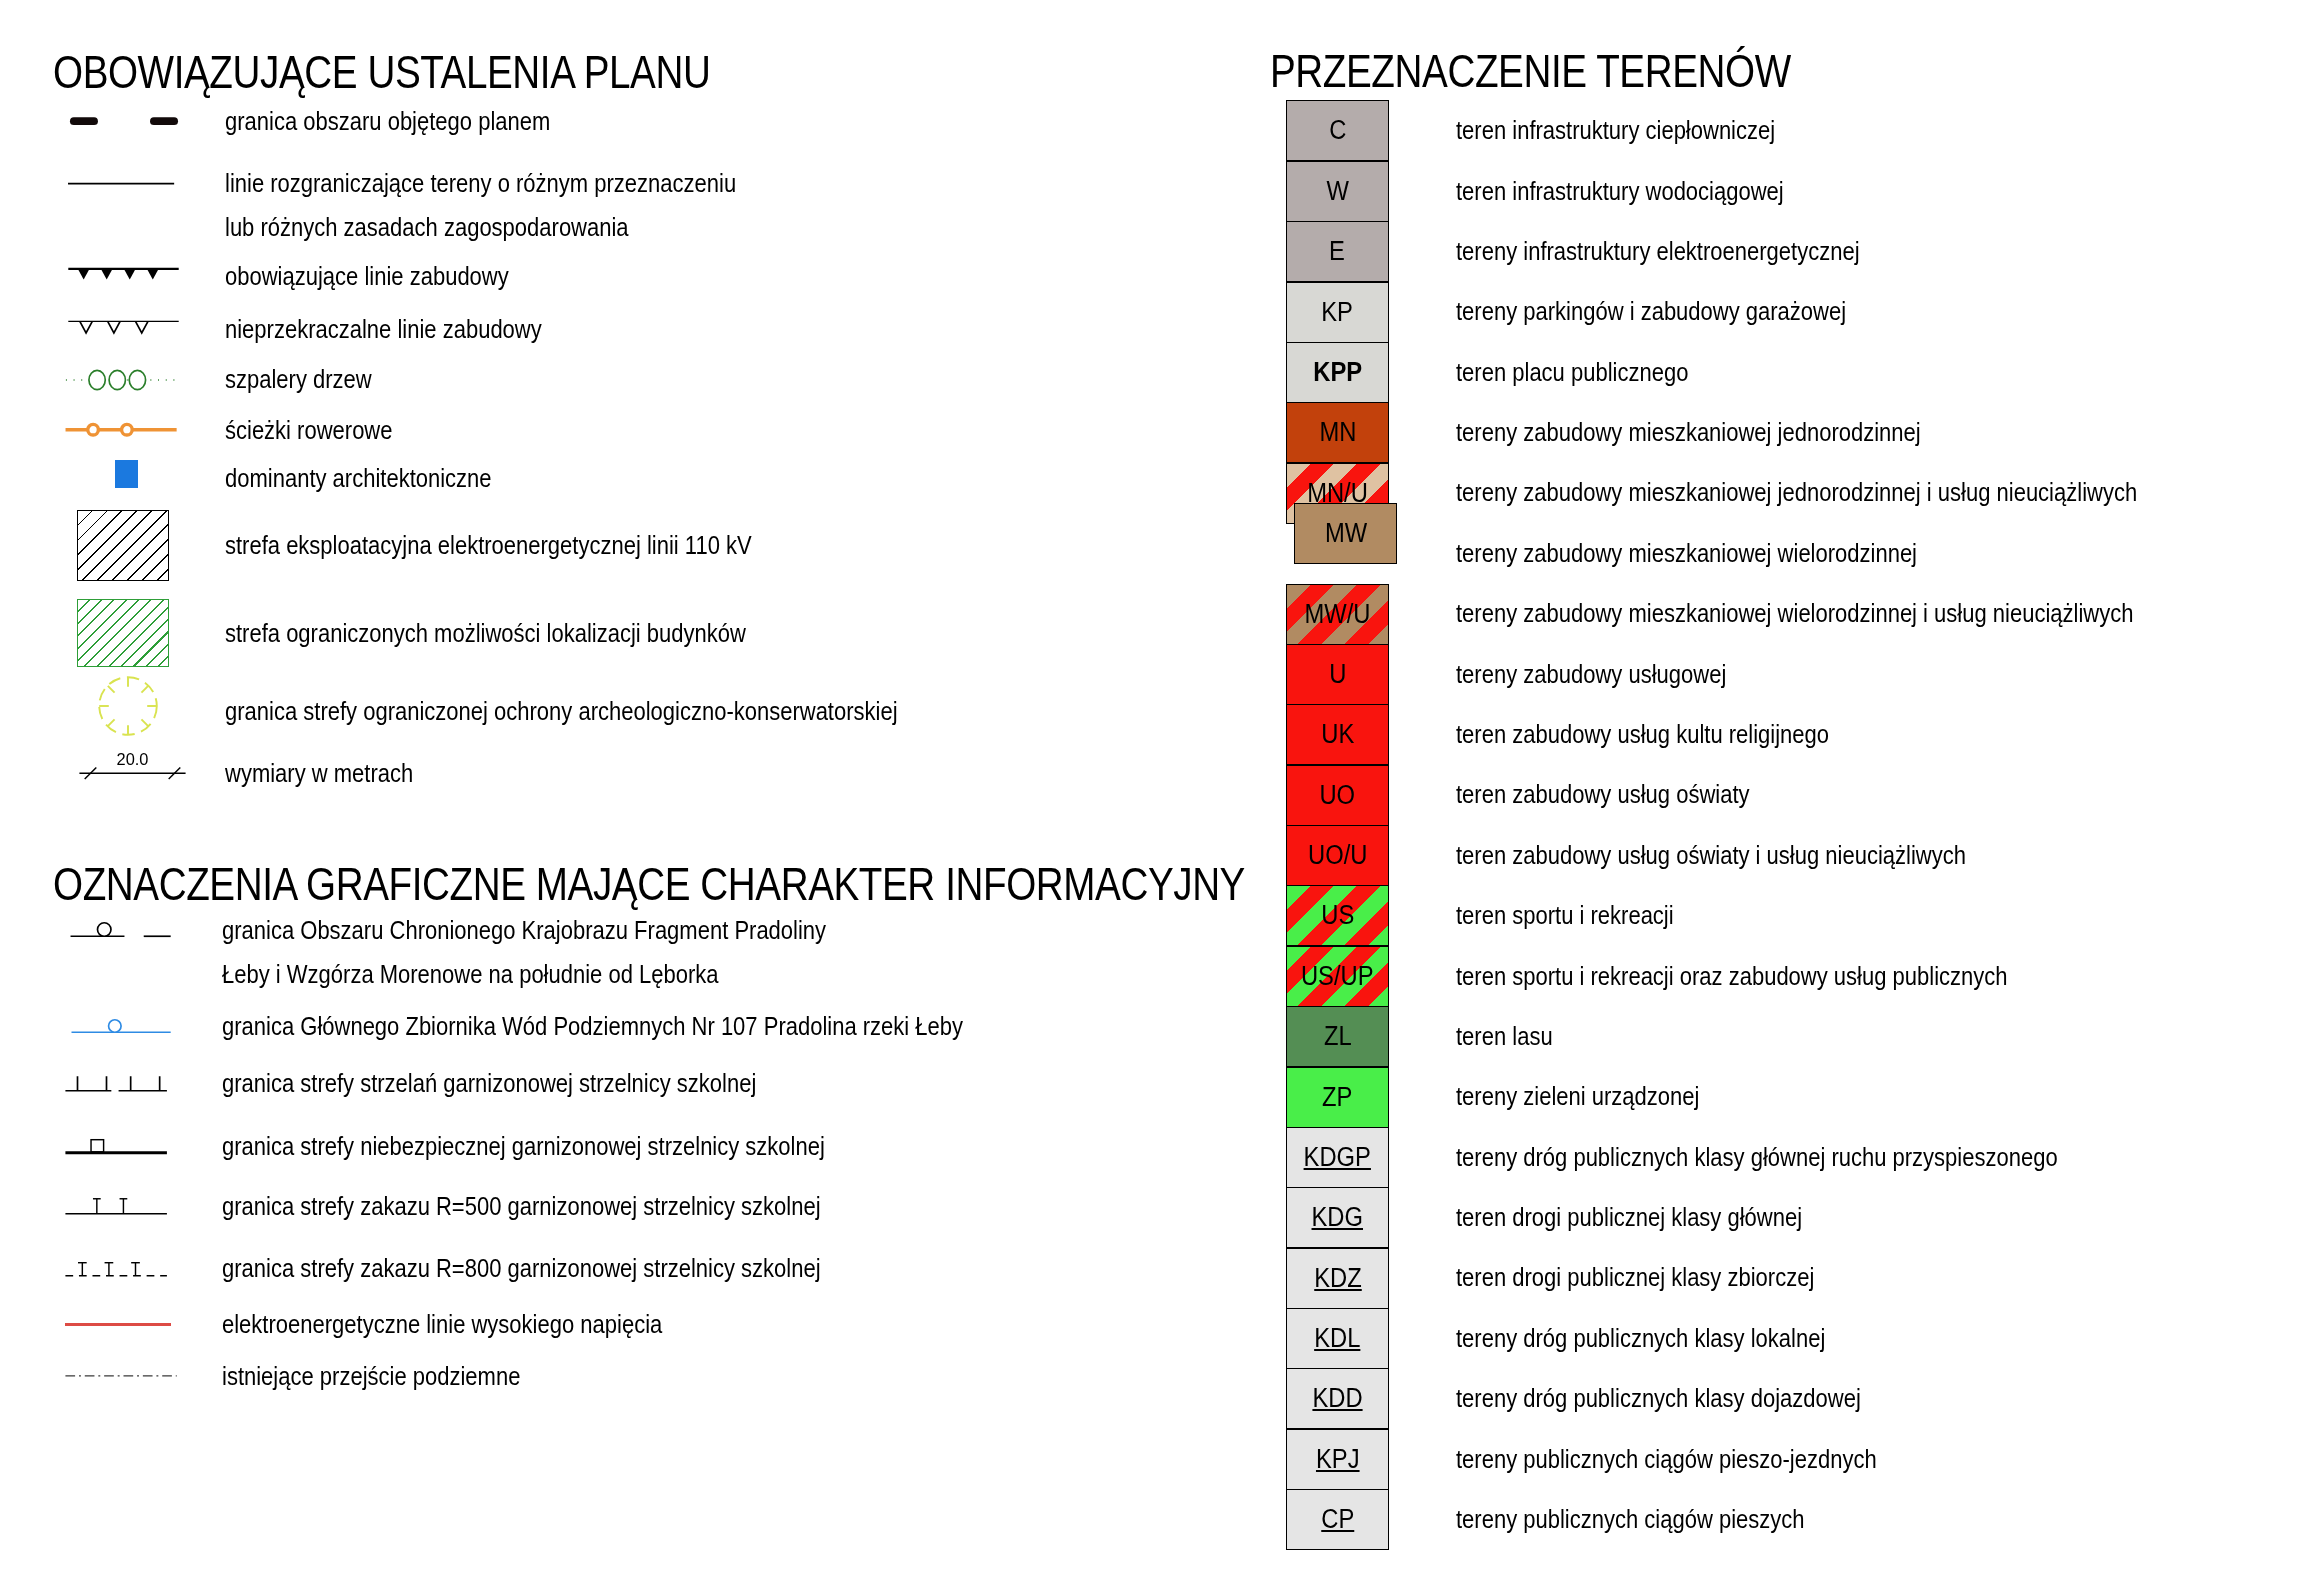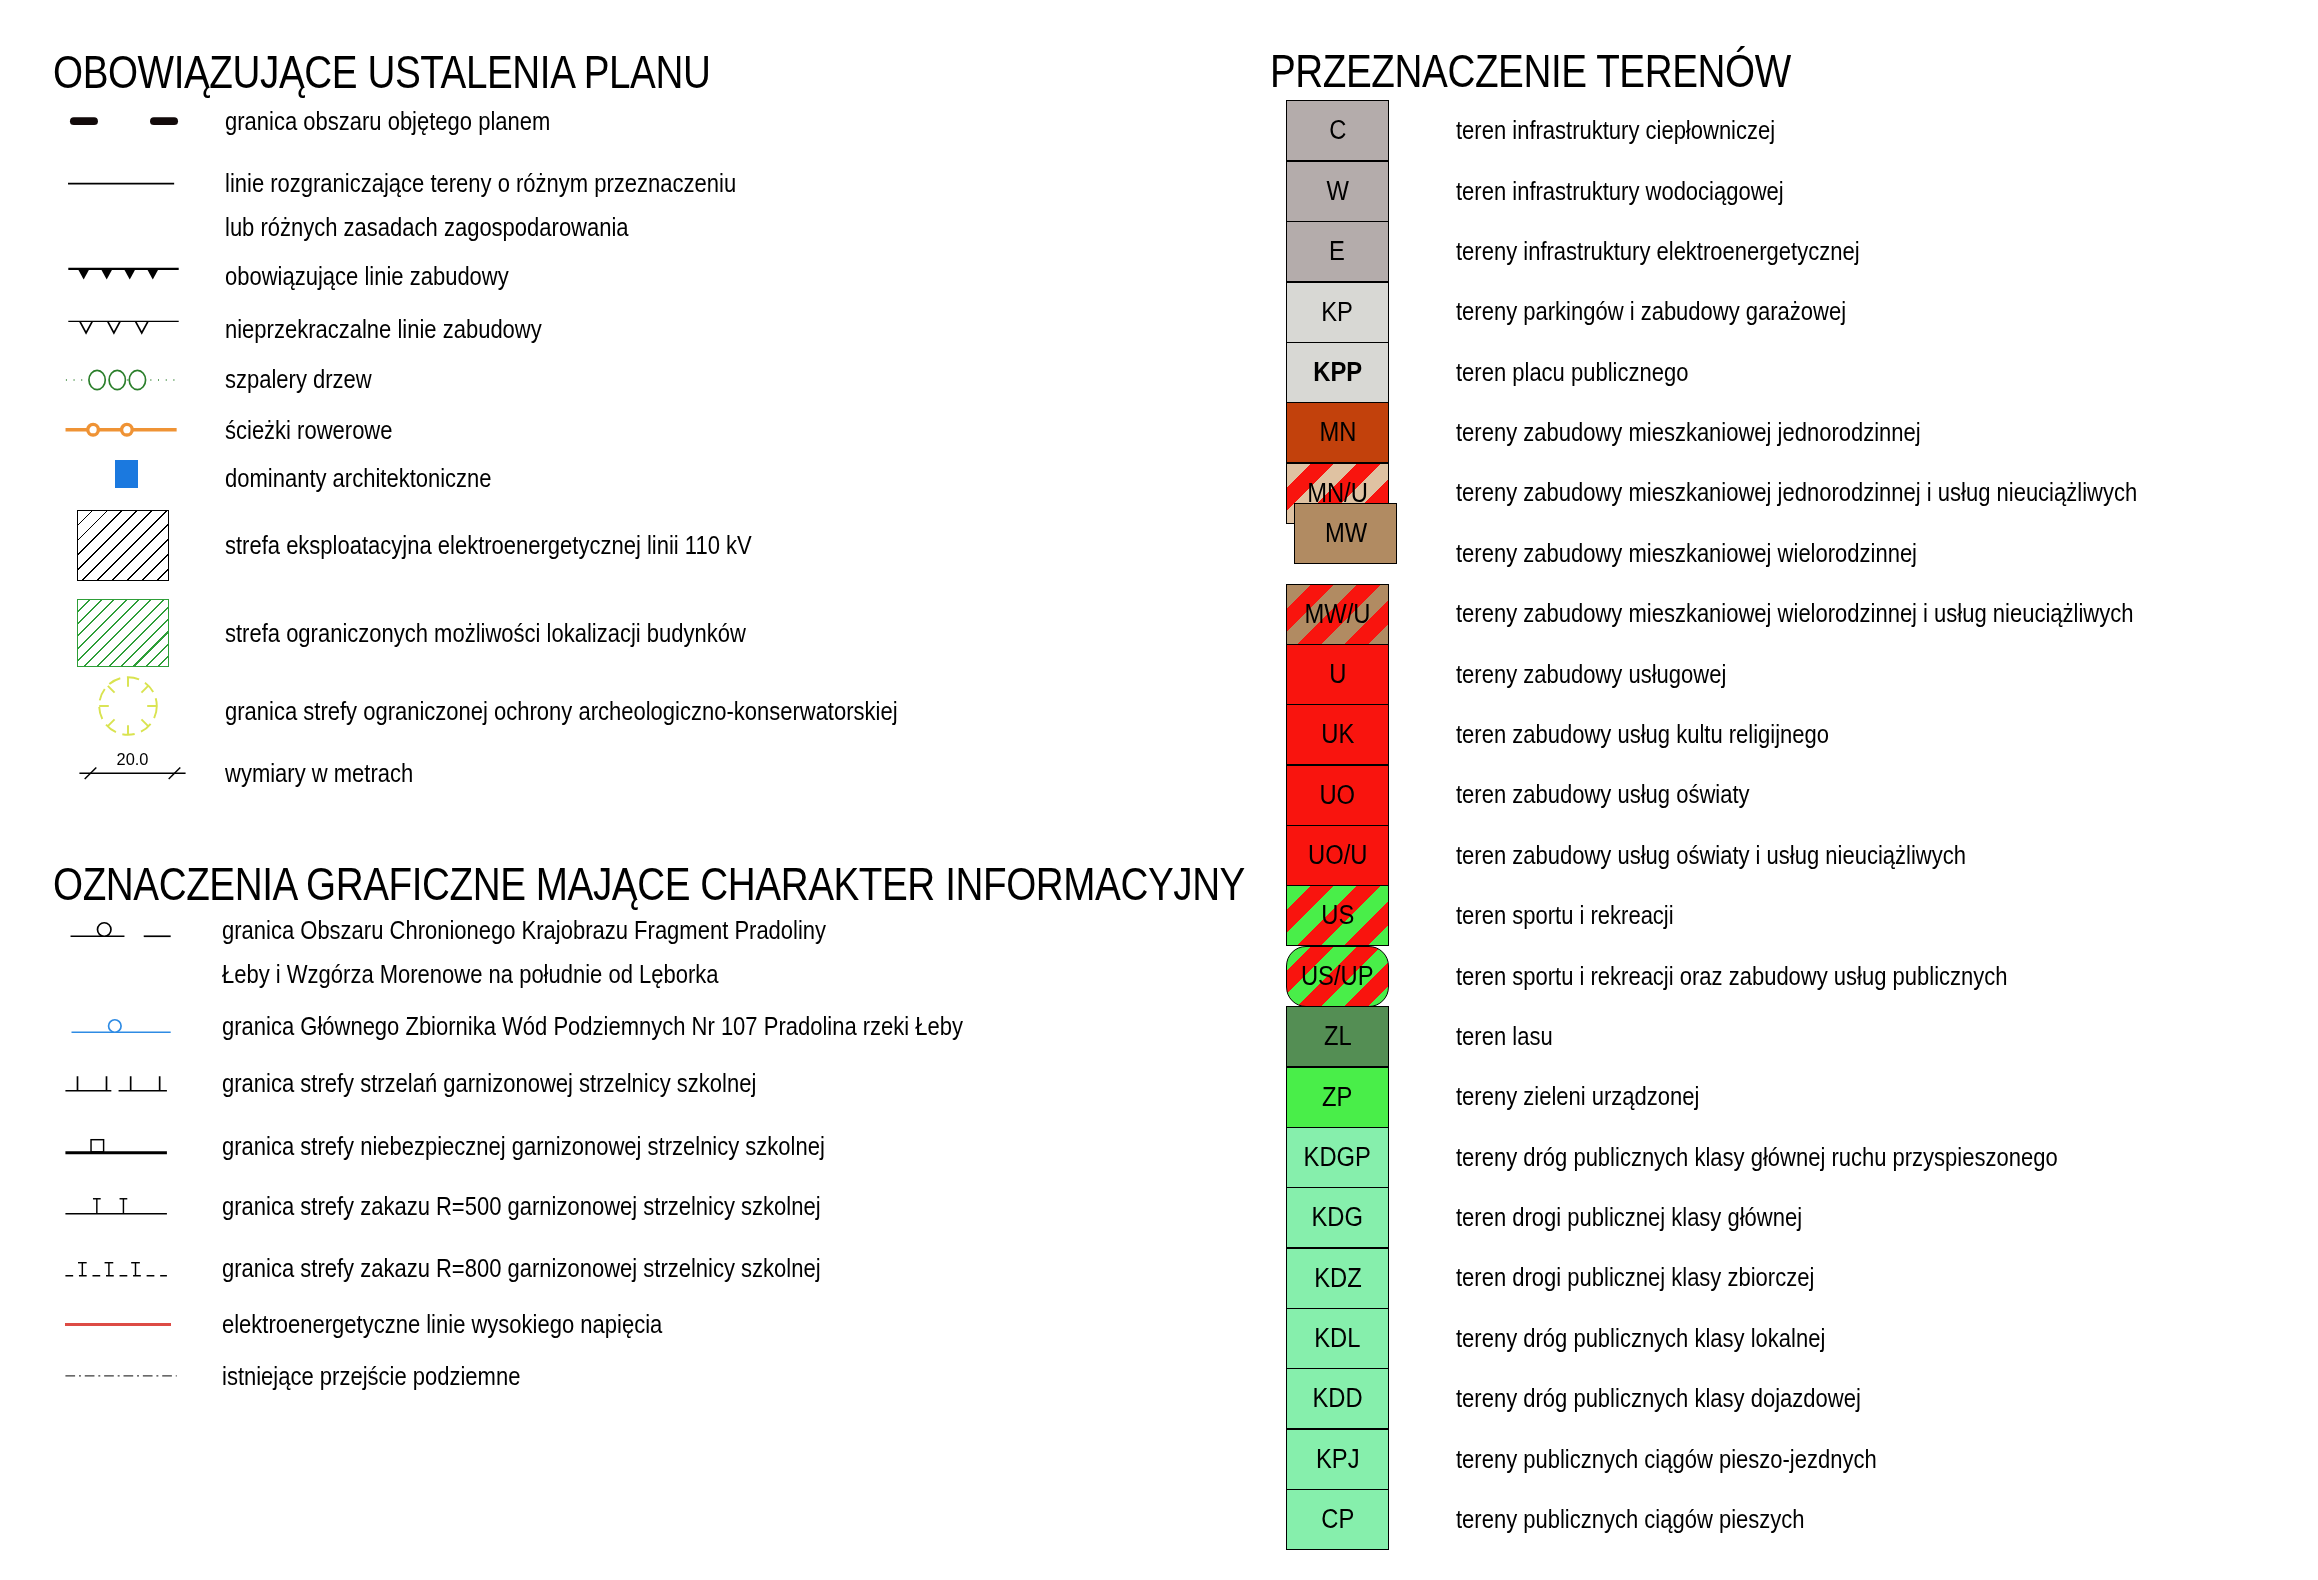--- a/index.html
+++ b/index.html
@@ -26,21 +26,21 @@
   .sw-taupe{background:#b4acab;}
   .sw-lgray{background:#d8d8d4;}
   .sw-tan{background:#c2410c;}
   .sw-tanstr{background:repeating-linear-gradient(135deg,#dfc2a2 0 16.4px,#f9140e 16.4px 33px);}
   .sw-brown{background:#b18b62;}
   .sw-brownstr{background:repeating-linear-gradient(135deg,#b18b62 0 16.4px,#f9140e 16.4px 33px);}
   .sw-red{background:#f9140e;}
   .sw-greenstr{background:repeating-linear-gradient(135deg,#49ee49 0 16.4px,#f9140e 16.4px 33px);}
   .sw-forest{background:#548e54;}
   .sw-green{background:#49ee49;}
-  .sw-white{background:#86efac;}
+  .sw-white{background:#e5e5e5;text-decoration:underline;}
   .zlbl{position:absolute;left:1456px;font-size:25px;line-height:44px;white-space:nowrap;
         transform:scaleX(0.88);transform-origin:0 0;}
 </style>
 </head>
 <body>
 
 <div id="page">
 
   <div class="title" style="left:53px;top:48px;">OBOWIĄZUJĄCE USTALENIA PLANU</div>
 
@@ -227,21 +227,21 @@
     </div>
   <div class="sw sw-red" style="top:765px;">
       <span>UO</span>
     </div>
   <div class="sw sw-red" style="top:825px;">
       <span>UO/U</span>
     </div>
   <div class="sw sw-greenstr" style="top:885px;">
       <span>US</span>
     </div>
-  <div class="sw sw-greenstr" style="top:946px;border-radius:20px;">
+  <div class="sw sw-greenstr" style="top:946px;">
       <span>US/UP</span>
     </div>
   <div class="sw sw-forest" style="top:1006px;">
       <span>ZL</span>
     </div>
   <div class="sw sw-green" style="top:1067px;">
       <span>ZP</span>
     </div>
   <div class="sw sw-white" style="top:1127px;">
       <span>KDGP</span>

